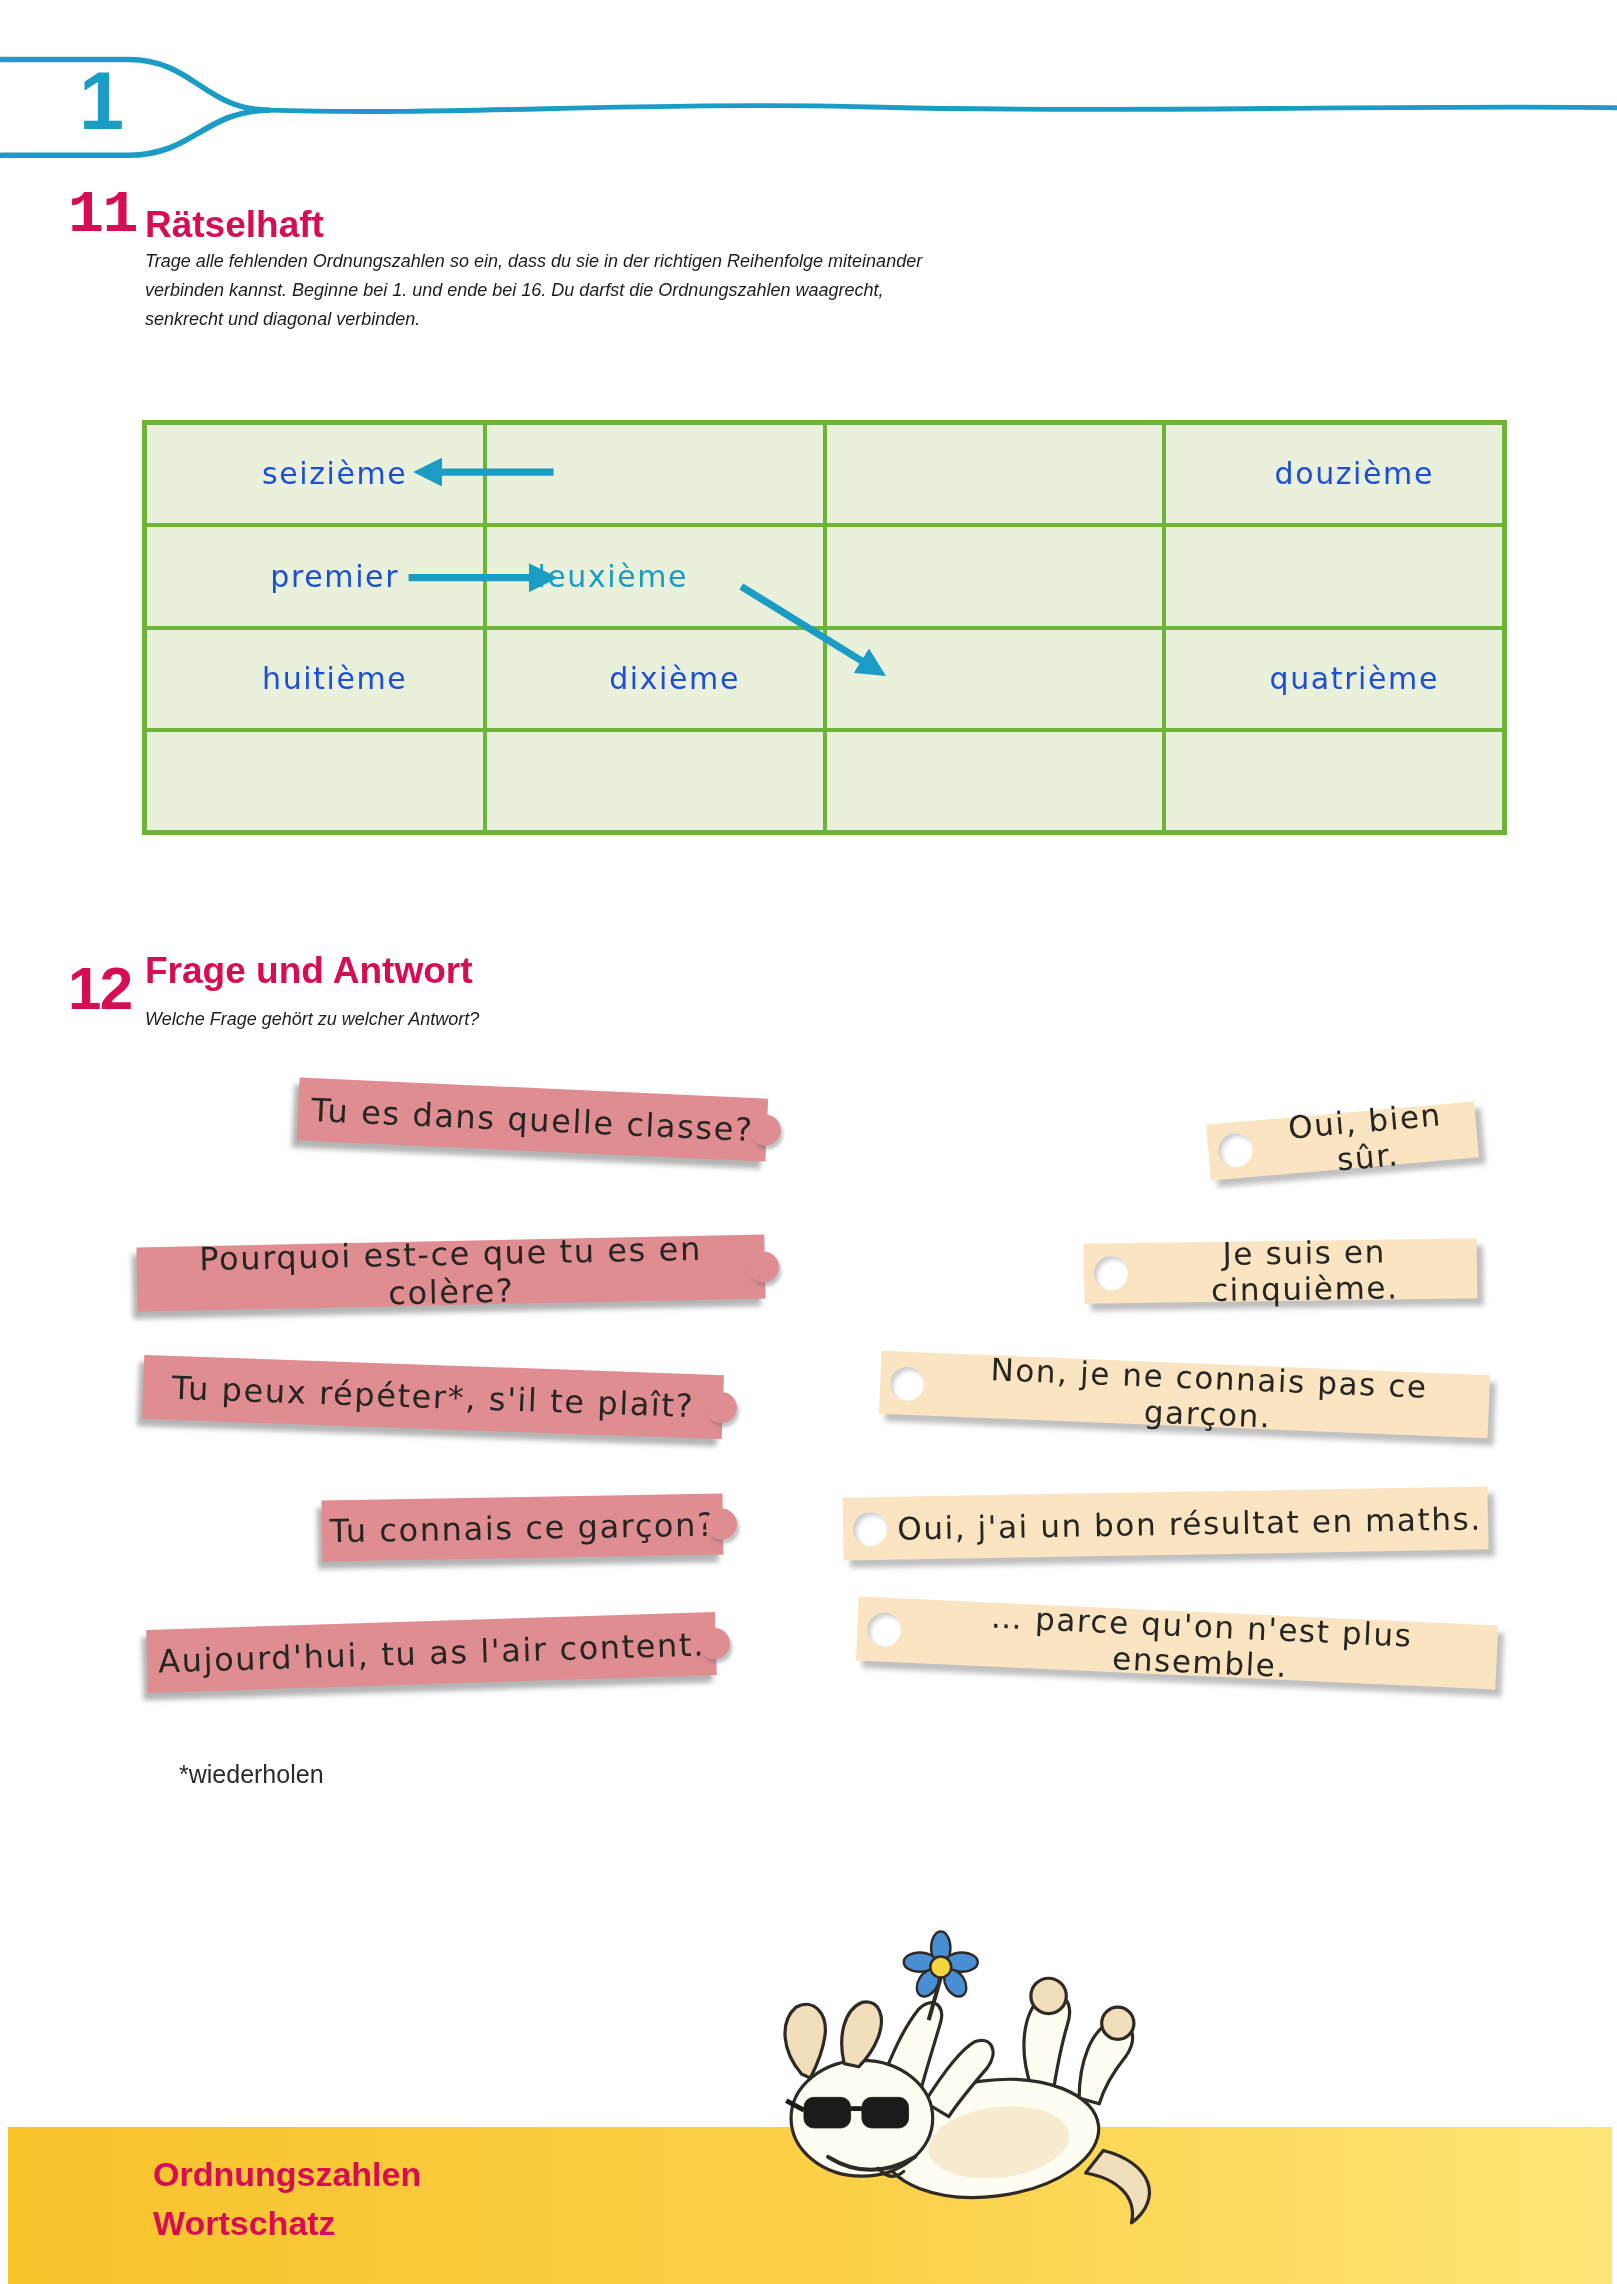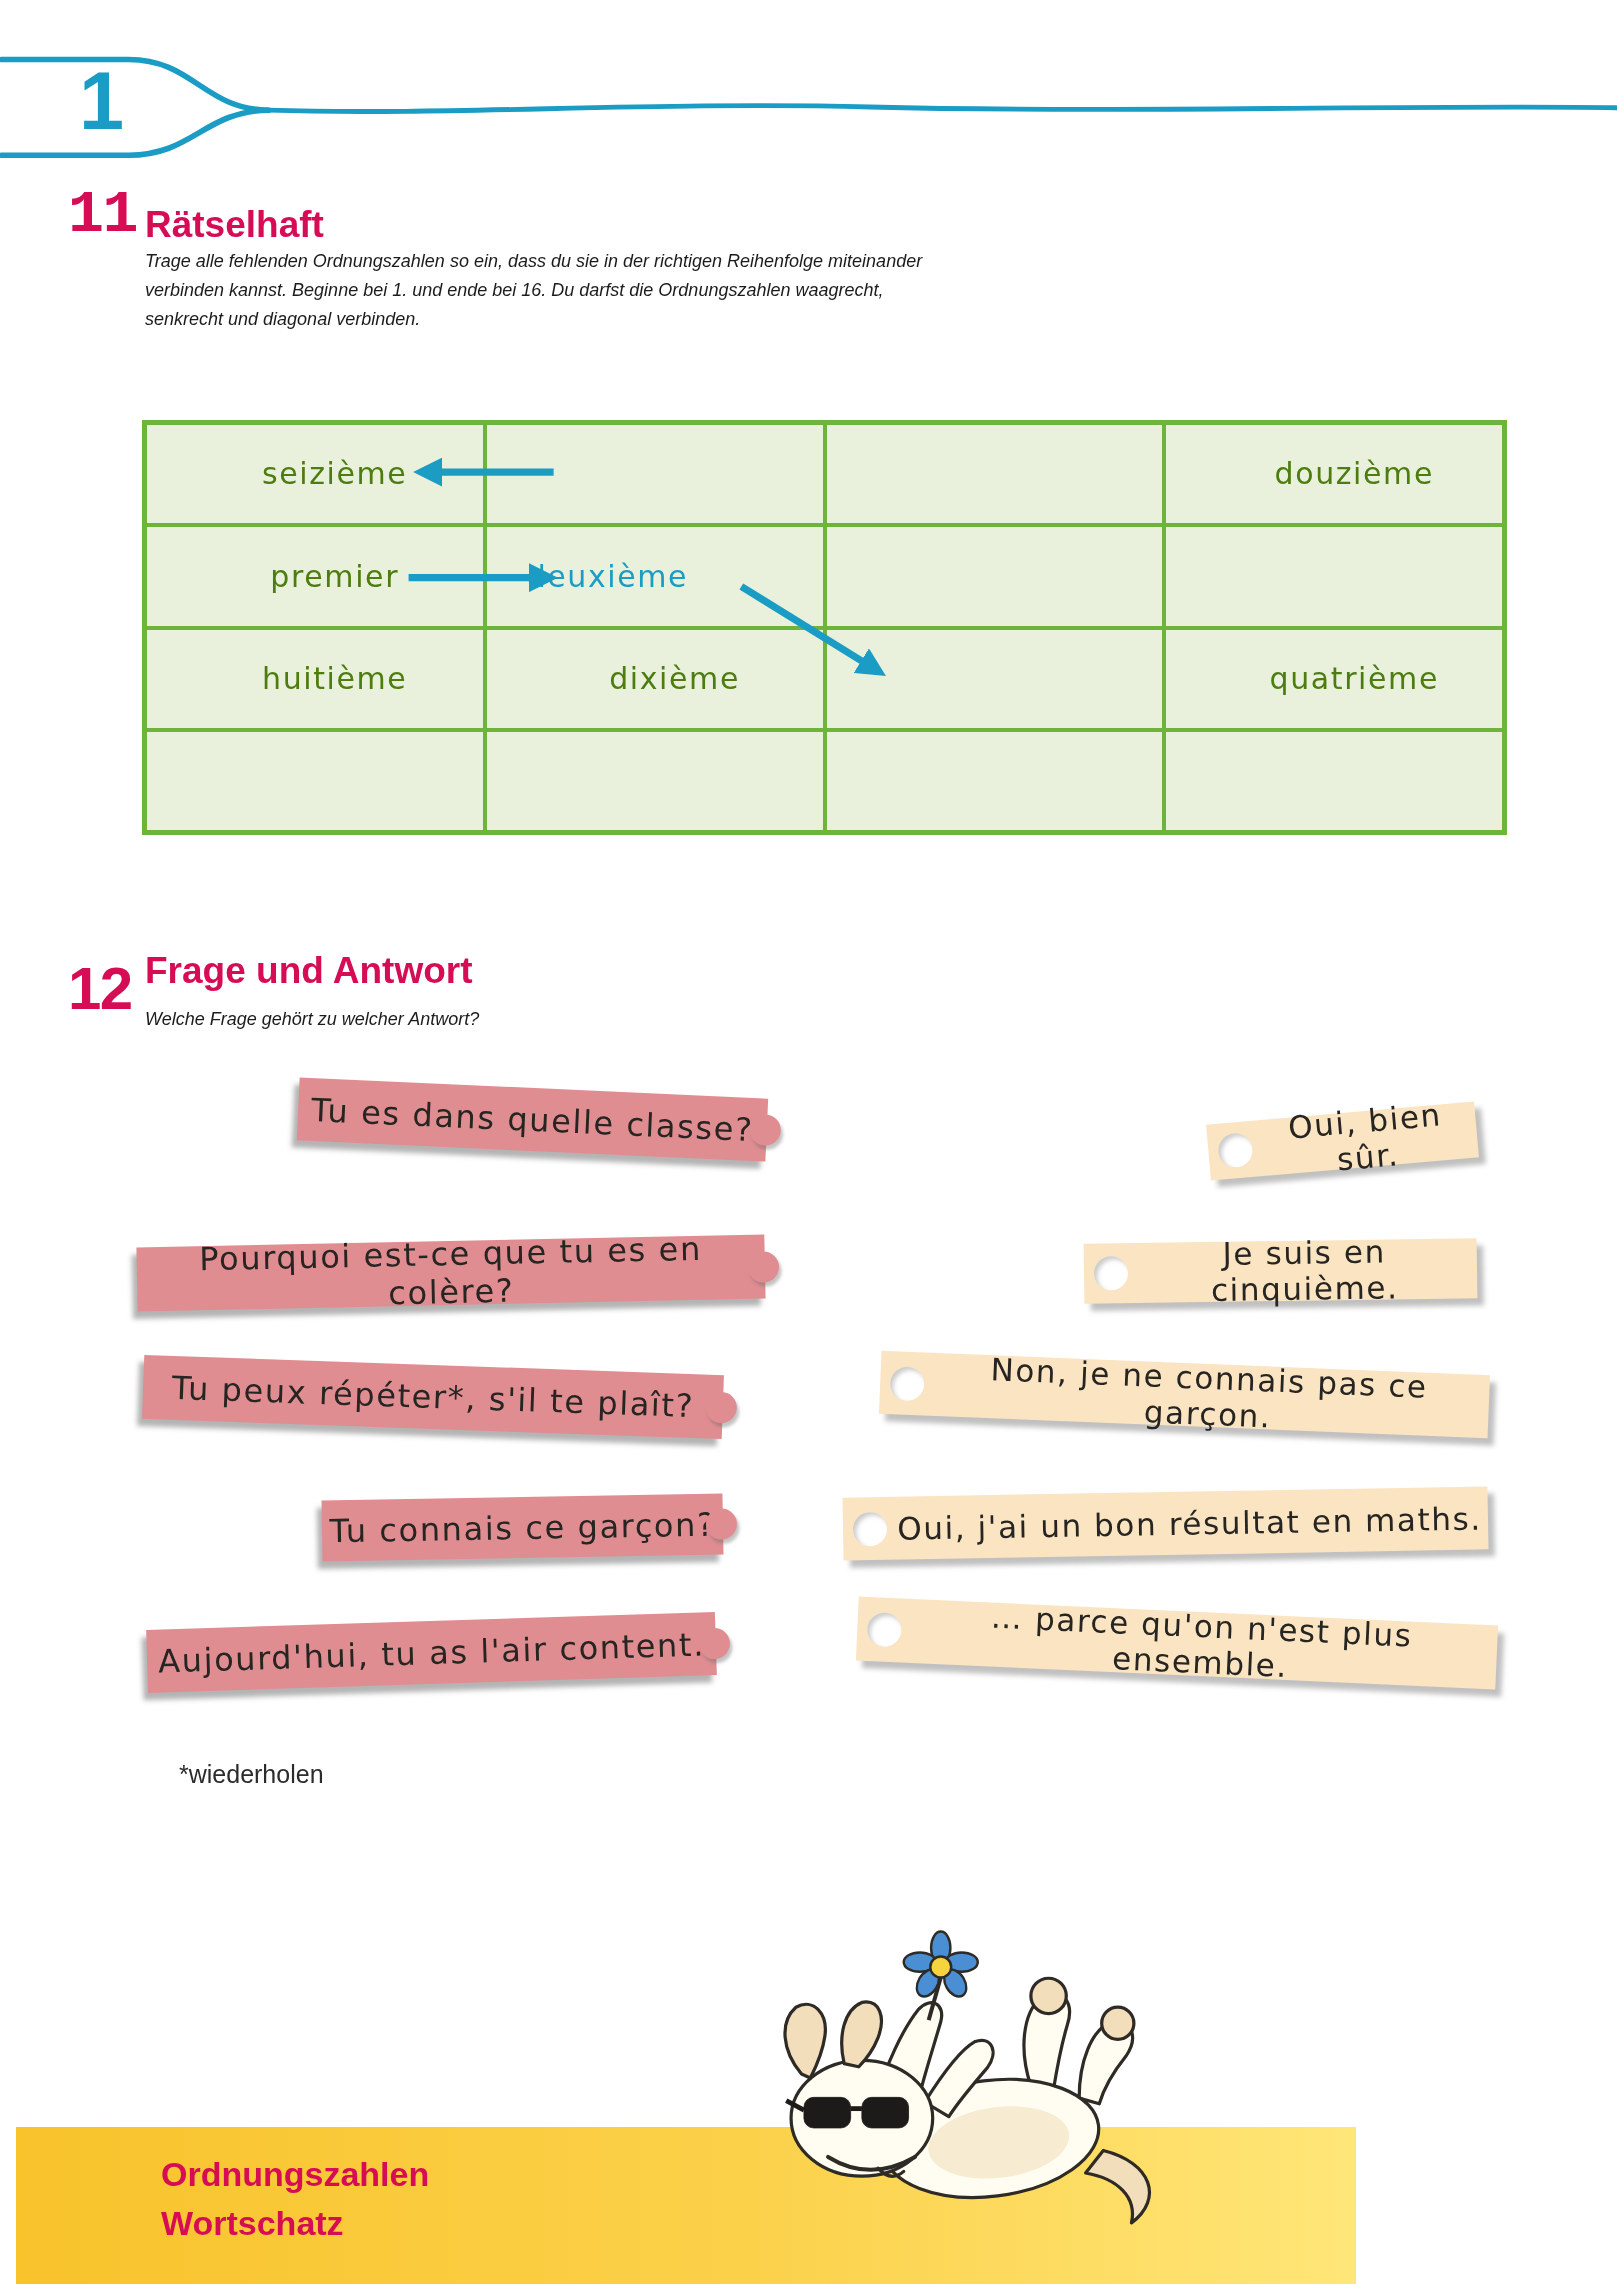--- a/index.html
+++ b/index.html
@@ -40,21 +40,21 @@
 
   
   .ordinal-table {
     position:absolute; left:142px; top:420px; width:1365px; height:415px;
     background:#6fb43a; padding:4.8px;
     display:grid; grid-template-columns:repeat(4,1fr); grid-template-rows:repeat(4,1fr);
     gap:4px;
   }
   .cell {
     background:#e9f1dc; display:flex; align-items:center; justify-content:center;
-    font-family:"DejaVu Sans", sans-serif; font-size:30px; color:#4d7c0f;
+    font-family:"DejaVu Sans", sans-serif; font-size:30px; color:#1d4ed8;
     letter-spacing:1.6px;
     padding-left:40px;
   }
   .cell.teal-left {
     justify-content:flex-start; color:#1a9cc5;
   }
   .table-arrows { position:absolute; left:0; top:0; width:1618px; height:2284px; pointer-events:none; }
 
   
   .strip {
@@ -93,21 +93,21 @@
   #a5 { left:857px; top:1611px; width:640px; height:64px; transform:rotate(2.6deg); }
 
   
   .footnote {
     position:absolute; left:179px; top:1760px;
     font-size:25px; color:#2b2b2b;
   }
 
   
   .footer {
-    position:absolute; left:16px; top:2127px; width:1340px; height:157px;
+    position:absolute; left:8px; top:2127px; width:1604px; height:157px;
     background:linear-gradient(90deg,#f8c32b 0%,#fbd14a 55%,#ffe678 100%);
   }
   .footer-text {
     position:absolute; left:145px; top:22.6px;
     font-size:34px; font-weight:bold; color:#d60d55; line-height:1.45;
   }
 
   
   .mascot { position:absolute; left:757px; top:1901px; width:419px; height:338px; }
 </style>

